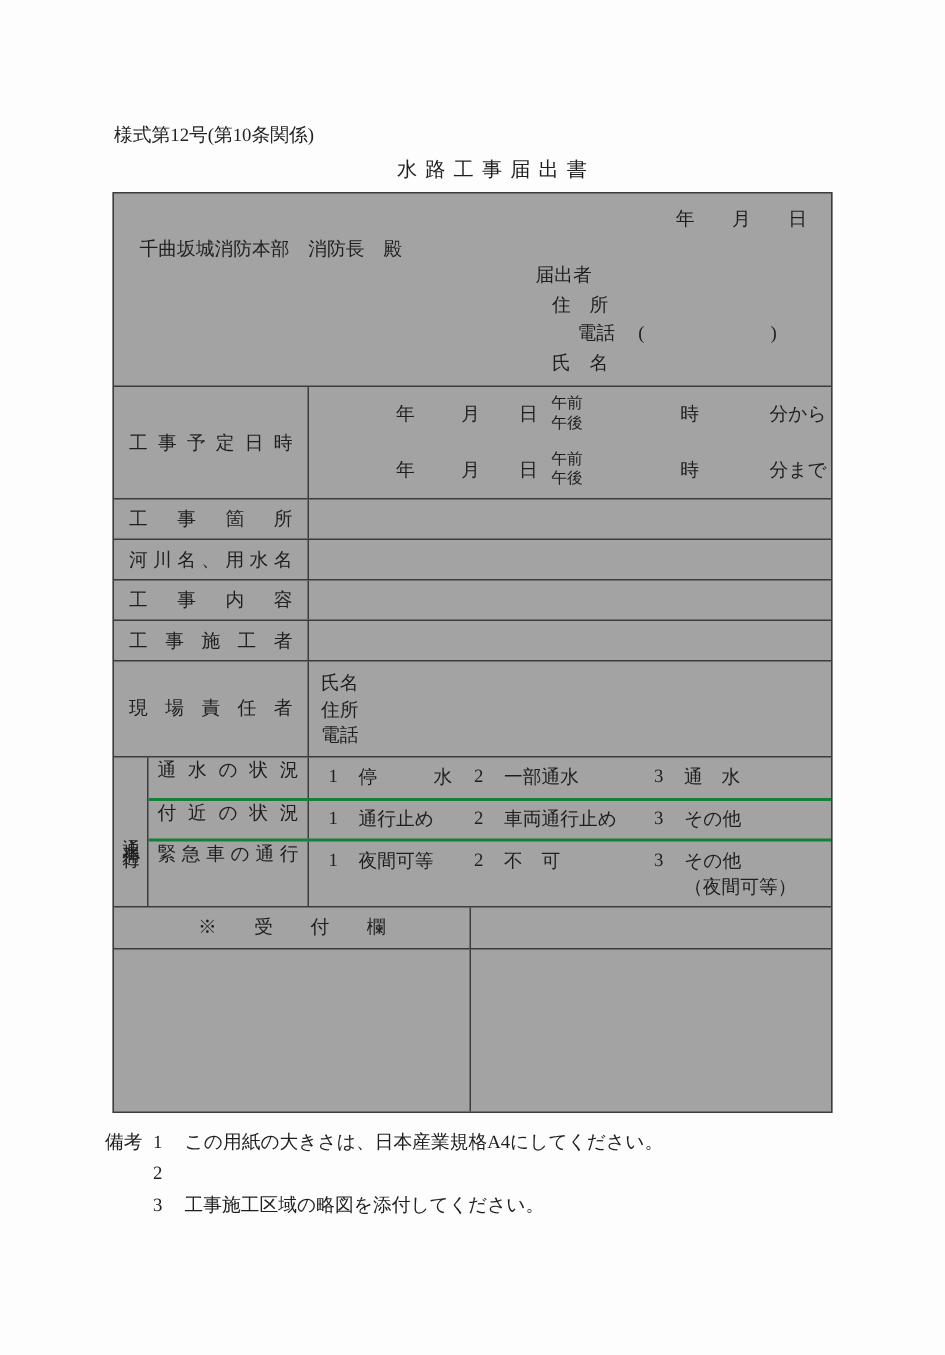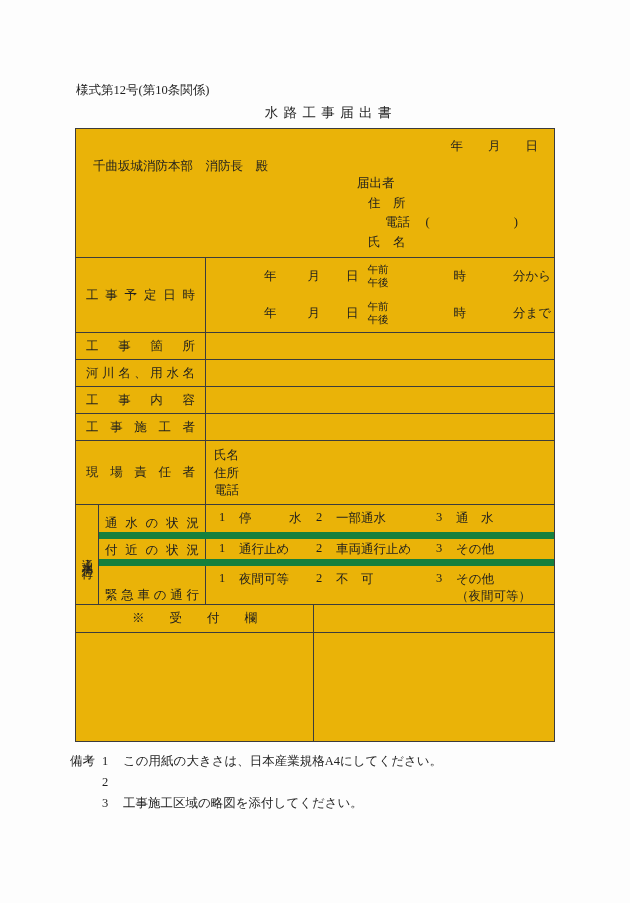--- a/index.html
+++ b/index.html
@@ -5,21 +5,21 @@
   * { margin:0; padding:0; box-sizing:border-box; }
   html,body { background:#e8e8e8; }
   .sheet {
     position:relative; width:630px; height:903px; background:#fdfdfd;
     font-family:"Liberation Serif","DejaVu Serif",serif;
     color:#1e1e1e; overflow:hidden;
   }
   .form-no { position:absolute; left:76px; top:82px; font-size:12.5px; }
   .doc-title { position:absolute; left:88px; top:104px; width:480px; text-align:center; font-size:13.5px; word-spacing:2px; }
 
-  .tbl { position:absolute; left:75px; top:128px; width:480px; border:1px solid #3c3c3c; background:#eab308;font-family:Liberation Serif, serif; }
+  .tbl { position:absolute; left:75px; top:128px; width:480px; border:1px solid #3c3c3c; background:#a3a3a3;font-family:Liberation Serif, serif; }
   .row { display:flex; border-top:1px solid #3c3c3c; }
   .row.first { border-top:none; }
   .cell-label { width:130px; border-right:1px solid #3c3c3c; display:flex; align-items:center; }
   .cell-val { flex:1; position:relative; }
   .jlabel { display:block; width:100%; padding:0 10px; font-size:12.5px;
             text-align:justify; text-align-last:justify; }
 
   
   .r-header { height:128px; position:relative; border-top:none; display:block; }
   .date-line { position:absolute; top:9px; right:16px; font-size:12.5px; }
@@ -43,23 +43,23 @@
 
   
   .r-site { height:64px; }
   .site-lines { padding:6px 0 0 8px; font-size:12.5px; line-height:17.5px; }
 
   
   .r-water { }
   .wg-side { width:23px; border-right:1px solid #3c3c3c; display:flex; align-items:center; justify-content:center; }
   .wg-side span { writing-mode:vertical-rl; font-size:12px; letter-spacing:2px; }
   .wg-main { flex:1; }
-  .w-row { display:flex; border-top:7px solid #15803d; }
+  .w-row { display:flex; border-top:2px solid #15803d; }
   .w-row.first { border-top:none; }
-  .w-label { width:107px; border-right:1px solid #3c3c3c; display:flex; align-items:flex-end; }
+  .w-label { width:107px; border-right:1px solid #3c3c3c; display:flex; align-items:flex-start; }
   .w-label .jlabel { padding:0 6px; }
   .w-val { flex:1; display:flex; align-items:center; padding-left:13px; font-size:12.5px; }
   .w-r1, .w-r2 { height:27px; }
   .w-r3 { height:45px; }
   .w-r3 .w-val { align-items:flex-start; padding-top:5px; }
   .opt { display:flex; }
   .opt .n { width:20px; flex:none; }
   .o1 { width:97px; flex:none; } .o2 { width:120px; flex:none; } .o3 { flex:1; }
   .opt-note { line-height:16px; }
 

